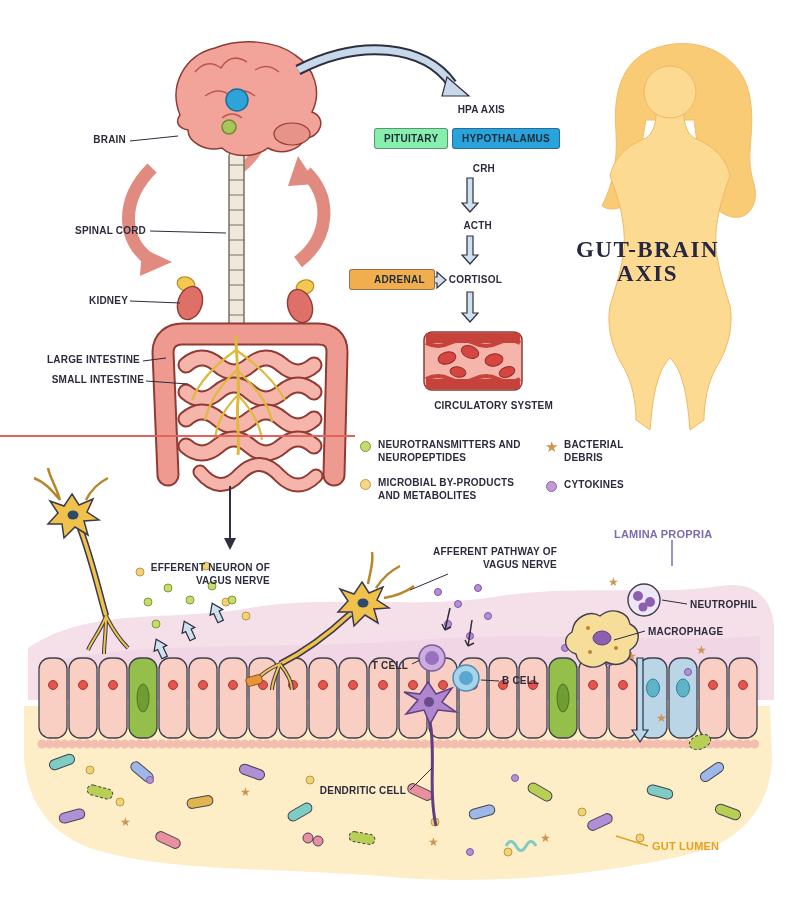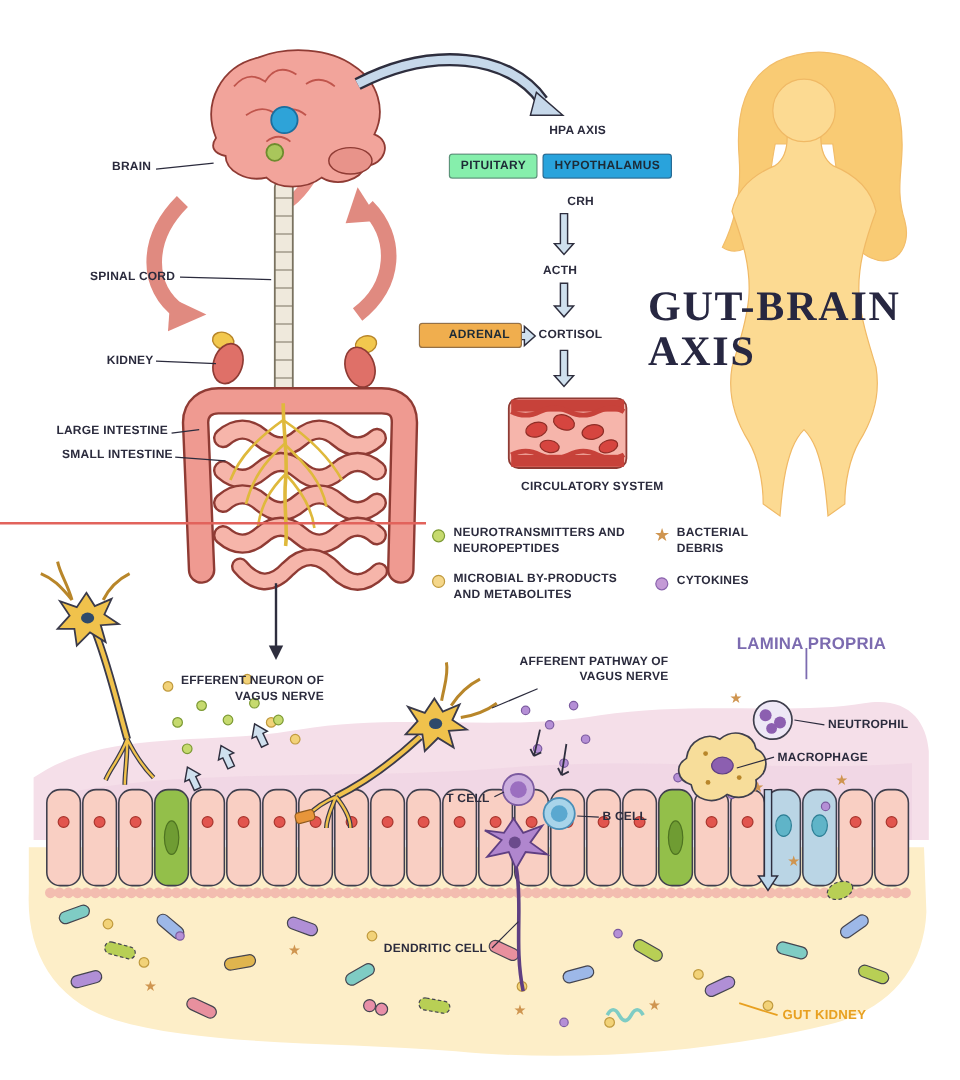--- a/index.html
+++ b/index.html
@@ -7,28 +7,28 @@
           font-family:"Liberation Sans",sans-serif;}
   svg.art{position:absolute;left:0;top:0;}
   .lbl{position:absolute;font-size:10px;font-weight:bold;color:#2b2b3d;letter-spacing:.2px;line-height:1.25;}
   .r{text-align:right;}
   .c{text-align:right;}
   .box{position:absolute;font-size:10px;font-weight:bold;color:#1d2b36;padding:4px 9px;
        border-radius:3px;border:1px solid rgba(40,40,60,.45);letter-spacing:.3px;}
   .box-pituitary{background:#86efac;}
   .box-hypothalamus{background:#29a3dc;}
   .box-adrenal{background:#f0ae4e;}
-  .title{position:absolute;font-family:"Liberation Serif",serif;font-weight:bold;font-size:35px;
-         color:#272741;letter-spacing:1.5px;text-align:left;line-height:1.05;}
+  .title{position:absolute;font-family:"Liberation Serif",serif;font-weight:bold;font-size:23px;
+         color:#272741;letter-spacing:1.5px;text-align:center;line-height:1.05;}
   .dot{position:absolute;width:11px;height:11px;border-radius:50%;box-sizing:border-box;}
   .dot-green{background:#c6da6e;border:1.5px solid #7c9a34;}
   .dot-yellow{background:#f5d78a;border:1.5px solid #c09a3e;}
   .dot-purple{background:#c49ad6;border:1.5px solid #8a63ad;}
   .star-ic{position:absolute;font-size:15px;color:#cf9550;line-height:1;}
-  .lbl-purple{color:#7c6bb0;font-size:14px;}
+  .lbl-purple{color:#7c6bb0;font-size:11px;}
   .lbl-orange{color:#e8a020;font-size:11px;}
 </style>
 </head>
 <body>
 
 <div class="canvas">
 
 <svg class="art" width="800" height="900" viewBox="0 0 800 900">
 
   <g>
@@ -342,21 +342,21 @@
 <div class="lbl r" style="left:62px;top:134px;width:64px;">BRAIN</div>
 <div class="lbl r" style="left:56px;top:225px;width:90px;">SPINAL CORD</div>
 <div class="lbl r" style="left:76px;top:295px;width:52px;">KIDNEY</div>
 <div class="lbl r" style="left:28px;top:354px;width:112px;">LARGE INTESTINE</div>
 <div class="lbl r" style="left:28px;top:374px;width:116px;">SMALL INTESTINE</div>
 
 <div class="lbl c" style="left:435px;top:104px;width:70px;">HPA AXIS</div>
 <div class="box box-pituitary" style="left:374px;top:128px;">PITUITARY</div>
 <div class="box box-hypothalamus" style="left:452px;top:128px;">HYPOTHALAMUS</div>
 <div class="lbl c" style="left:445px;top:163px;width:50px;">CRH</div>
-<div class="lbl c" style="left:426px;top:220px;width:55px;">ACTH</div>
+<div class="lbl c" style="left:437px;top:220px;width:55px;">ACTH</div>
 <div class="box box-adrenal" style="left:349px;top:269px;padding-left:24px;">ADRENAL</div>
 <div class="lbl c" style="left:440px;top:274px;width:62px;">CORTISOL</div>
 <div class="lbl c" style="left:393px;top:400px;width:160px;">CIRCULATORY SYSTEM</div>
 
 <div class="title" style="left:540px;top:238px;width:215px;">
   <div>GUT-BRAIN</div>
   <div>AXIS</div>
 </div>
 
 <span class="dot dot-green" style="left:360px;top:441px;"></span>
@@ -369,15 +369,15 @@
 <div class="lbl" style="left:564px;top:479px;width:90px;">CYTOKINES</div>
 
 <div class="lbl c" style="left:150px;top:562px;width:120px;">EFFERENT NEURON OF VAGUS NERVE</div>
 <div class="lbl c" style="left:400px;top:546px;width:130px;margin-left:27px;">AFFERENT PATHWAY OF VAGUS NERVE</div>
 <div class="lbl lbl-purple" style="left:614px;top:528px;width:140px;">LAMINA PROPRIA</div>
 <div class="lbl" style="left:690px;top:599px;width:80px;">NEUTROPHIL</div>
 <div class="lbl" style="left:648px;top:626px;width:90px;">MACROPHAGE</div>
 <div class="lbl r" style="left:366px;top:660px;width:42px;">T CELL</div>
 <div class="lbl" style="left:502px;top:675px;width:50px;">B CELL</div>
 <div class="lbl r" style="left:306px;top:785px;width:100px;">DENDRITIC CELL</div>
-<div class="lbl lbl-orange" style="left:652px;top:840px;width:90px;">GUT KIDNEY</div>
+<div class="lbl lbl-orange" style="left:652px;top:840px;width:90px;">GUT LUMEN</div>
 
 </div>
 
 </body></html>

